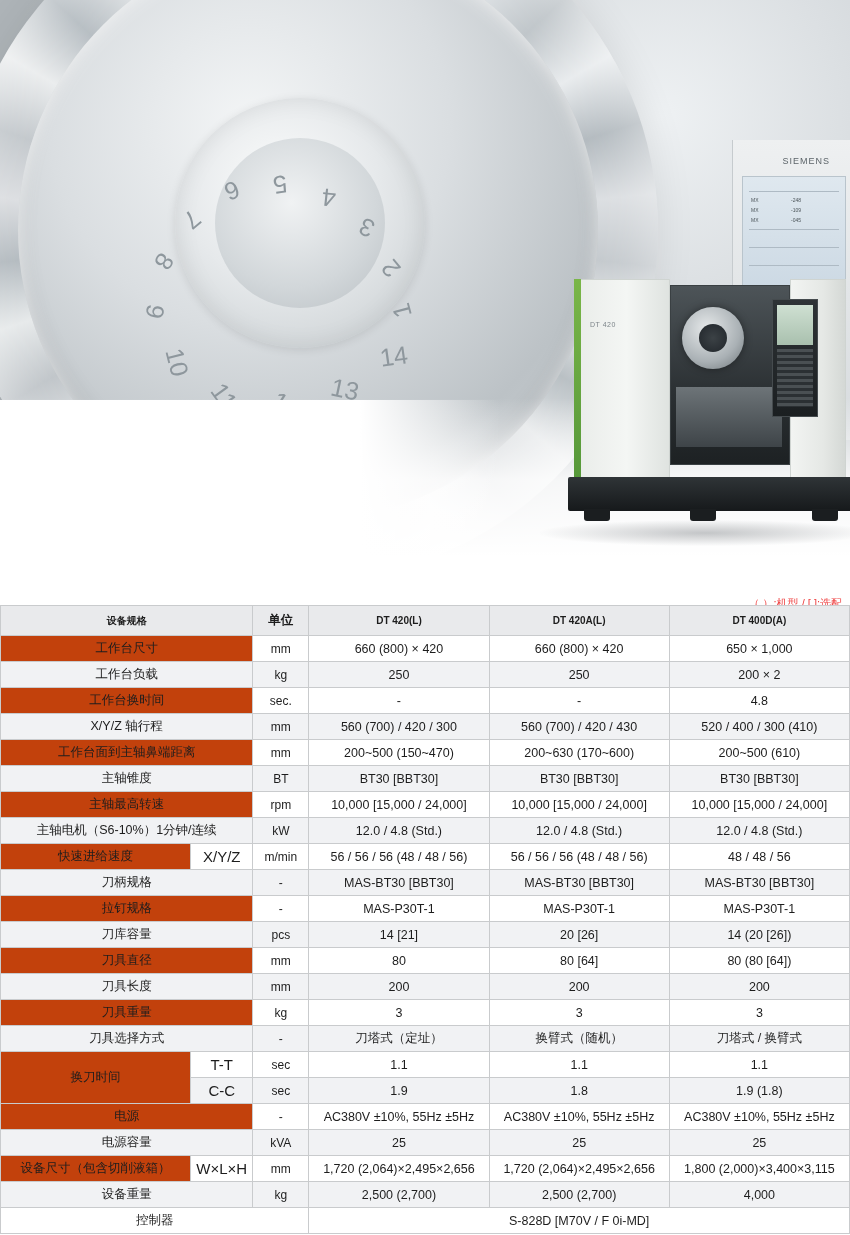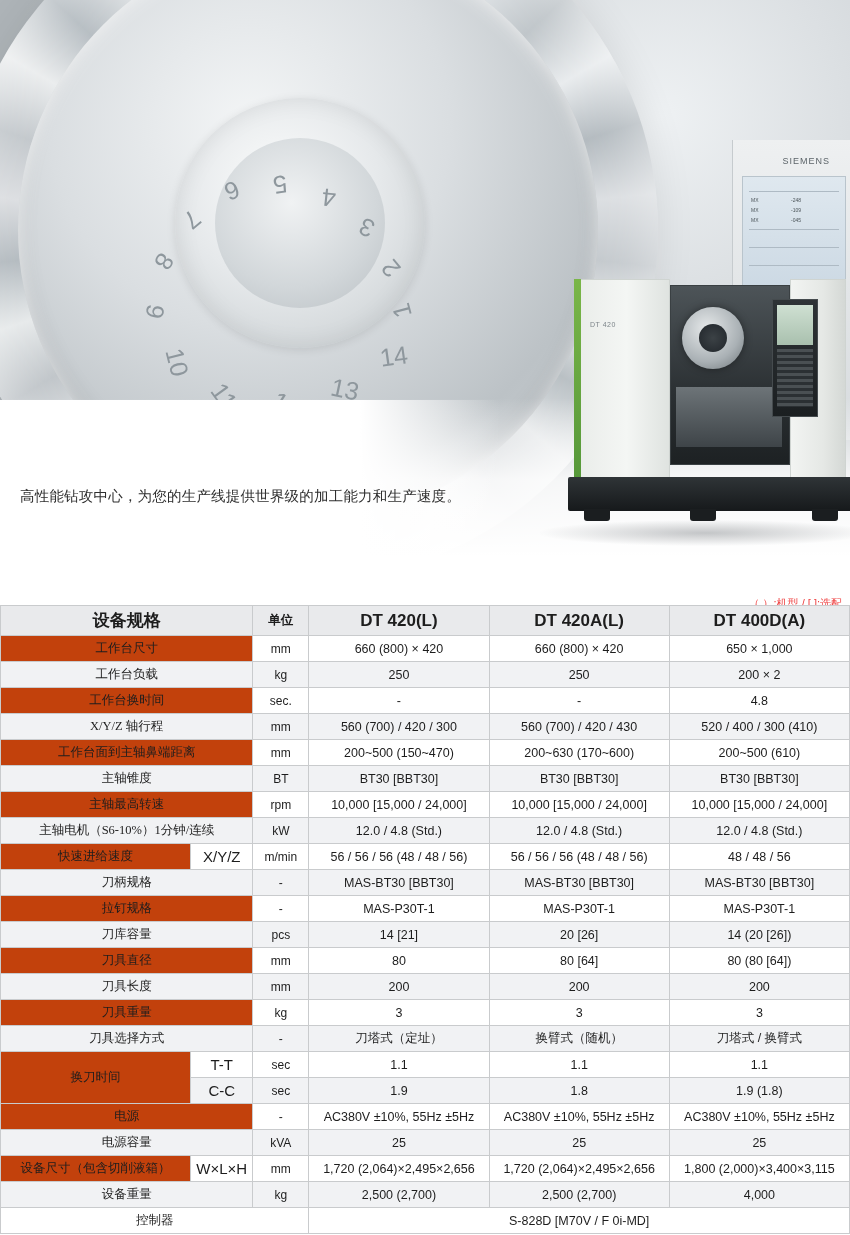--- a/index.html
+++ b/index.html
@@ -247,31 +247,31 @@
     border: 1px solid #c9cbcd;
     padding: 0;
     height: 26px;
     text-align: center;
     vertical-align: middle;
     font-weight: normal;
   }
   table.spec thead th {
     background: #e9eaec;
     font-weight: bold;
-    font-size: 17px;
+    font-size: 10px;
     height: 30px;
   }
   table.spec thead th.unit-h { font-size: 12.5px; }
   td.label {
     text-align: left;
     padding-left: 8px;
     background: #c2410c;
   }
   tr.alt td { background: #f1f2f4; }
-  tr.alt td.label { background: #f1f2f4; font-family: Liberation Serif, serif; }
+  tr.alt td.label { background: #f1f2f4; }
   td.sub { font-size: 15px; }
   td.unit { font-size: 12px; }
   .col-label { width: 190px; }
   .col-sub { width: 62px; }
   .col-unit { width: 56px; }
   .col-model { width: 180px; }
   td.ctrl-label { text-align:center; }
   td.ctrl-val { }
 </style>
 </head>
@@ -332,21 +332,20 @@
       <div class="m-right-col"></div>
       <div class="m-panel"></div>
       <div class="m-panel-screen"></div>
       <div class="m-panel-keys"></div>
       <div class="m-base"></div>
       <div class="m-foot" style="left:24px;"></div>
       <div class="m-foot" style="left:130px;"></div>
       <div class="m-foot" style="left:252px;"></div>
     </div>
 
-    <div class="hero-sub">高性能钻攻中心，为您的生产线提供世界级的加工能力和生产速度。</div>
   </div>
 
   <div class="note">（ ）:机型 / [ ]:选配</div>
 
   <div class="spec-wrap">
     <table class="spec">
       <colgroup>
         <col class="col-label">
           <col class="col-sub">
           <col class="col-unit">

